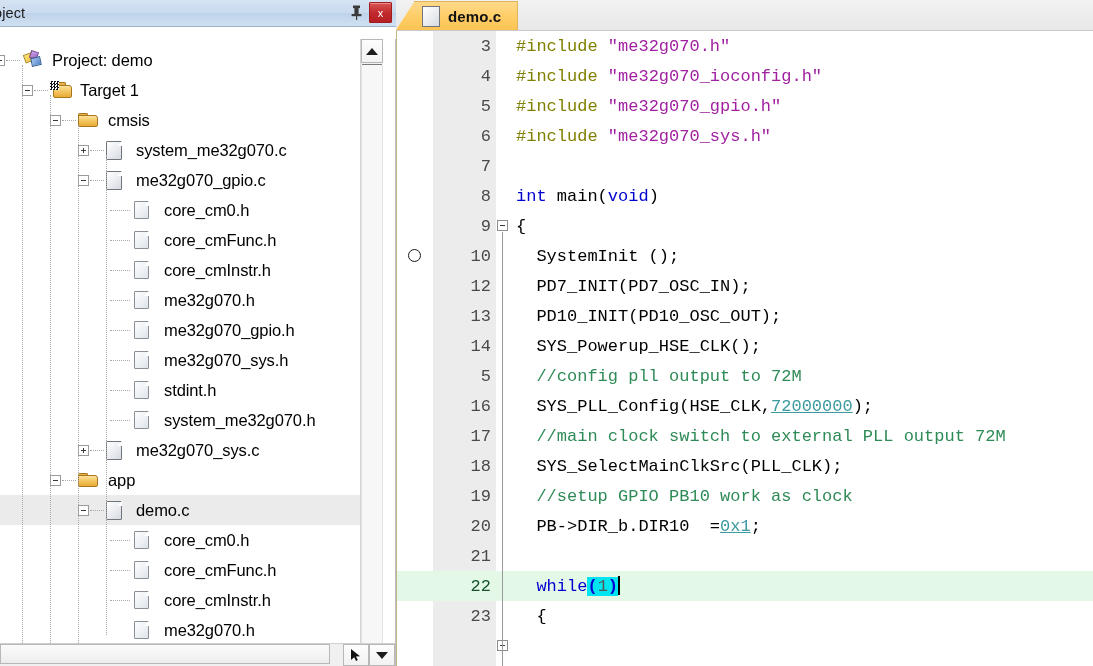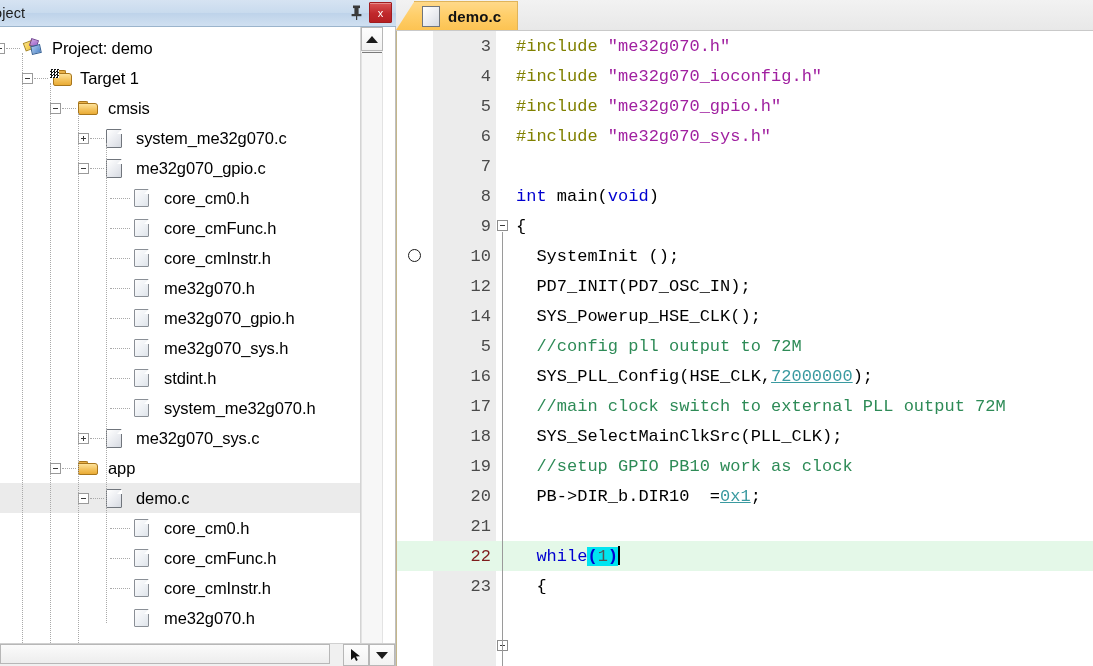--- a/index.html
+++ b/index.html
@@ -71,20 +71,21 @@
     box-shadow: inset 0 1px 0 rgba(255,255,255,.35);
   }
 
   
   .tree-wrap {
     position: relative;
     flex: 1 1 auto;
     background: #ffffff;
     border-right: 1px solid #bfbfbf;
     overflow: hidden;
+    margin-top: 12px;
   }
   .tree-scrollport {
     position: absolute;
     left: 0; top: 0; right: 34px; bottom: 22px;
     overflow: hidden;
   }
   .tree {
     padding-top: 6px;
     position: relative;
   }
@@ -364,21 +365,21 @@
     text-align: right;
     color: #4a4a4a;
     font-family: "Liberation Mono", monospace;
     font-size: 17px;
   }
   .ln .src {
     position: absolute;
     left: 119px;
     white-space: pre;
   }
-  .ln.current .num { color:#7f1d1d; }
+  .ln.current .num { color:#14532d; }
 
   .kw   { color: #0000d0; }
   .cmt  { color: #2e8b57; }
   .str  { color: #a020a0; }
   .pp   { color: #808000; }
   .num2 { color: #3a9aa0; text-decoration: underline; }
   .plain{ color: #000000; }
   .brk  { background:#00e5f0; color:#0000d0; font-weight:bold; }
   .brknum { background:#00e5f0; color:#555555; }
   .caret {
@@ -593,20 +594,21 @@
       <div class="code-lines" id="code-lines">
           <div class="ln"><span class="num">3</span><span class="src"><span class="pp">#include </span><span class="str">"me32g070.h"</span></span></div>
           <div class="ln"><span class="num">4</span><span class="src"><span class="pp">#include </span><span class="str">"me32g070_ioconfig.h"</span></span></div>
           <div class="ln"><span class="num">5</span><span class="src"><span class="pp">#include </span><span class="str">"me32g070_gpio.h"</span></span></div>
           <div class="ln"><span class="num">6</span><span class="src"><span class="pp">#include </span><span class="str">"me32g070_sys.h"</span></span></div>
           <div class="ln"><span class="num">7</span><span class="src"></span></div>
           <div class="ln"><span class="num">8</span><span class="src"><span class="kw">int</span><span class="plain"> main(</span><span class="kw">void</span><span class="plain">)</span></span></div>
           <div class="ln"><span class="num">9</span><span class="src"><span class="plain">{</span></span></div>
           <div class="ln"><span class="num">10</span><span class="src"><span class="plain">  SystemInit ();</span></span></div>
           <div class="ln"><span class="num">12</span><span class="src"><span class="plain">  PD7_INIT(PD7_OSC_IN);</span></span></div>
+          <div class="ln"><span class="num">13</span><span class="src"><span class="plain">  PD10_INIT(PD10_OSC_OUT);</span></span></div>
           <div class="ln"><span class="num">14</span><span class="src"><span class="plain">  SYS_Powerup_HSE_CLK();</span></span></div>
           <div class="ln"><span class="num">5</span><span class="src"><span class="cmt">  //config pll output to 72M</span></span></div>
           <div class="ln"><span class="num">16</span><span class="src"><span class="plain">  SYS_PLL_Config(HSE_CLK,</span><span class="num2">72000000</span><span class="plain">);</span></span></div>
           <div class="ln"><span class="num">17</span><span class="src"><span class="cmt">  //main clock switch to external PLL output 72M</span></span></div>
           <div class="ln"><span class="num">18</span><span class="src"><span class="plain">  SYS_SelectMainClkSrc(PLL_CLK);</span></span></div>
           <div class="ln"><span class="num">19</span><span class="src"><span class="cmt">  //setup GPIO PB10 work as clock</span></span></div>
           <div class="ln"><span class="num">20</span><span class="src"><span class="plain">  PB-&gt;DIR_b.DIR10  =</span><span class="num2">0x1</span><span class="plain">;</span></span></div>
           <div class="ln"><span class="num">21</span><span class="src"></span></div>
           <div class="ln current"><span class="num">22</span><span class="src"><span class="plain">  </span><span class="kw">while</span><span class="brk">(</span><span class="brknum">1</span><span class="brk">)</span><span class="caret"></span></span></div>
           <div class="ln"><span class="num">23</span><span class="src"><span class="plain">  {</span></span></div>

